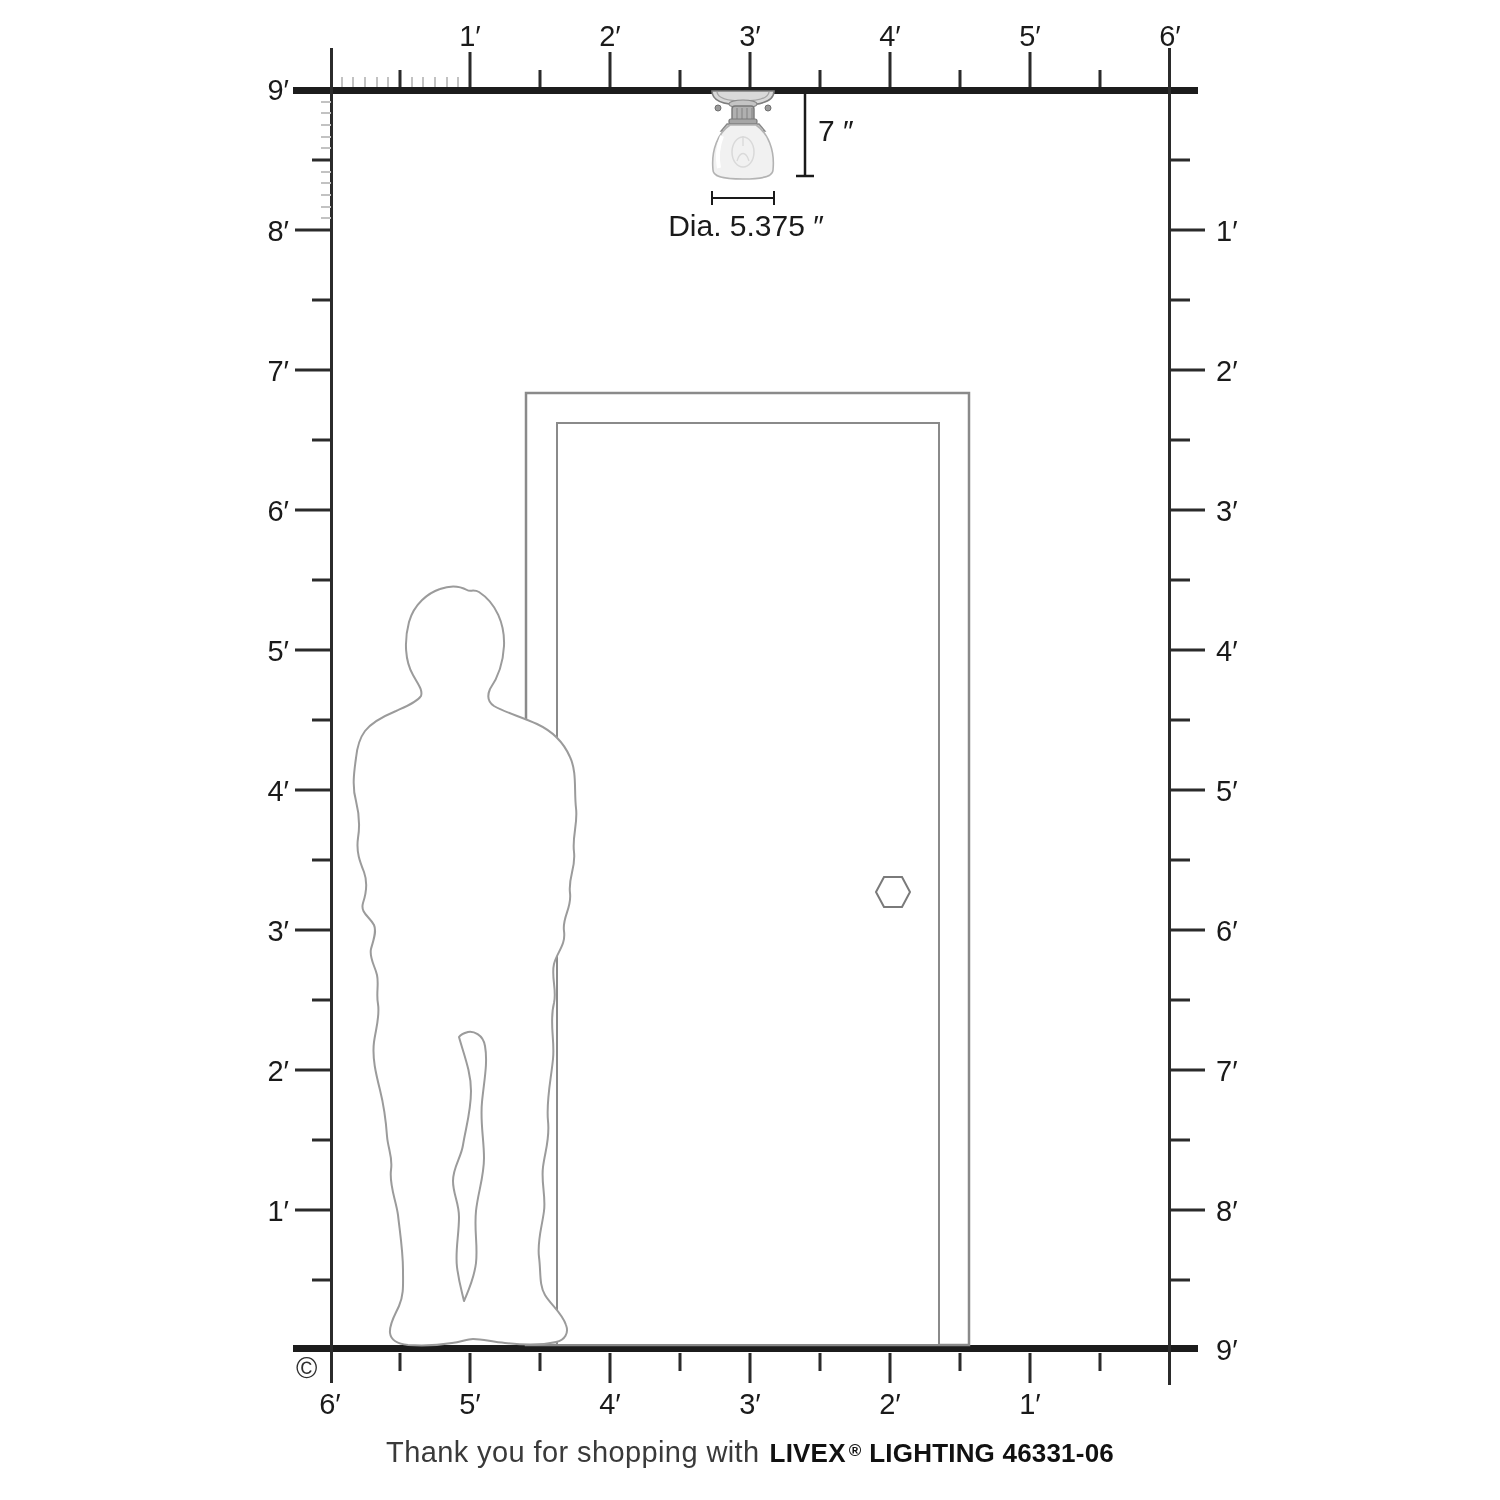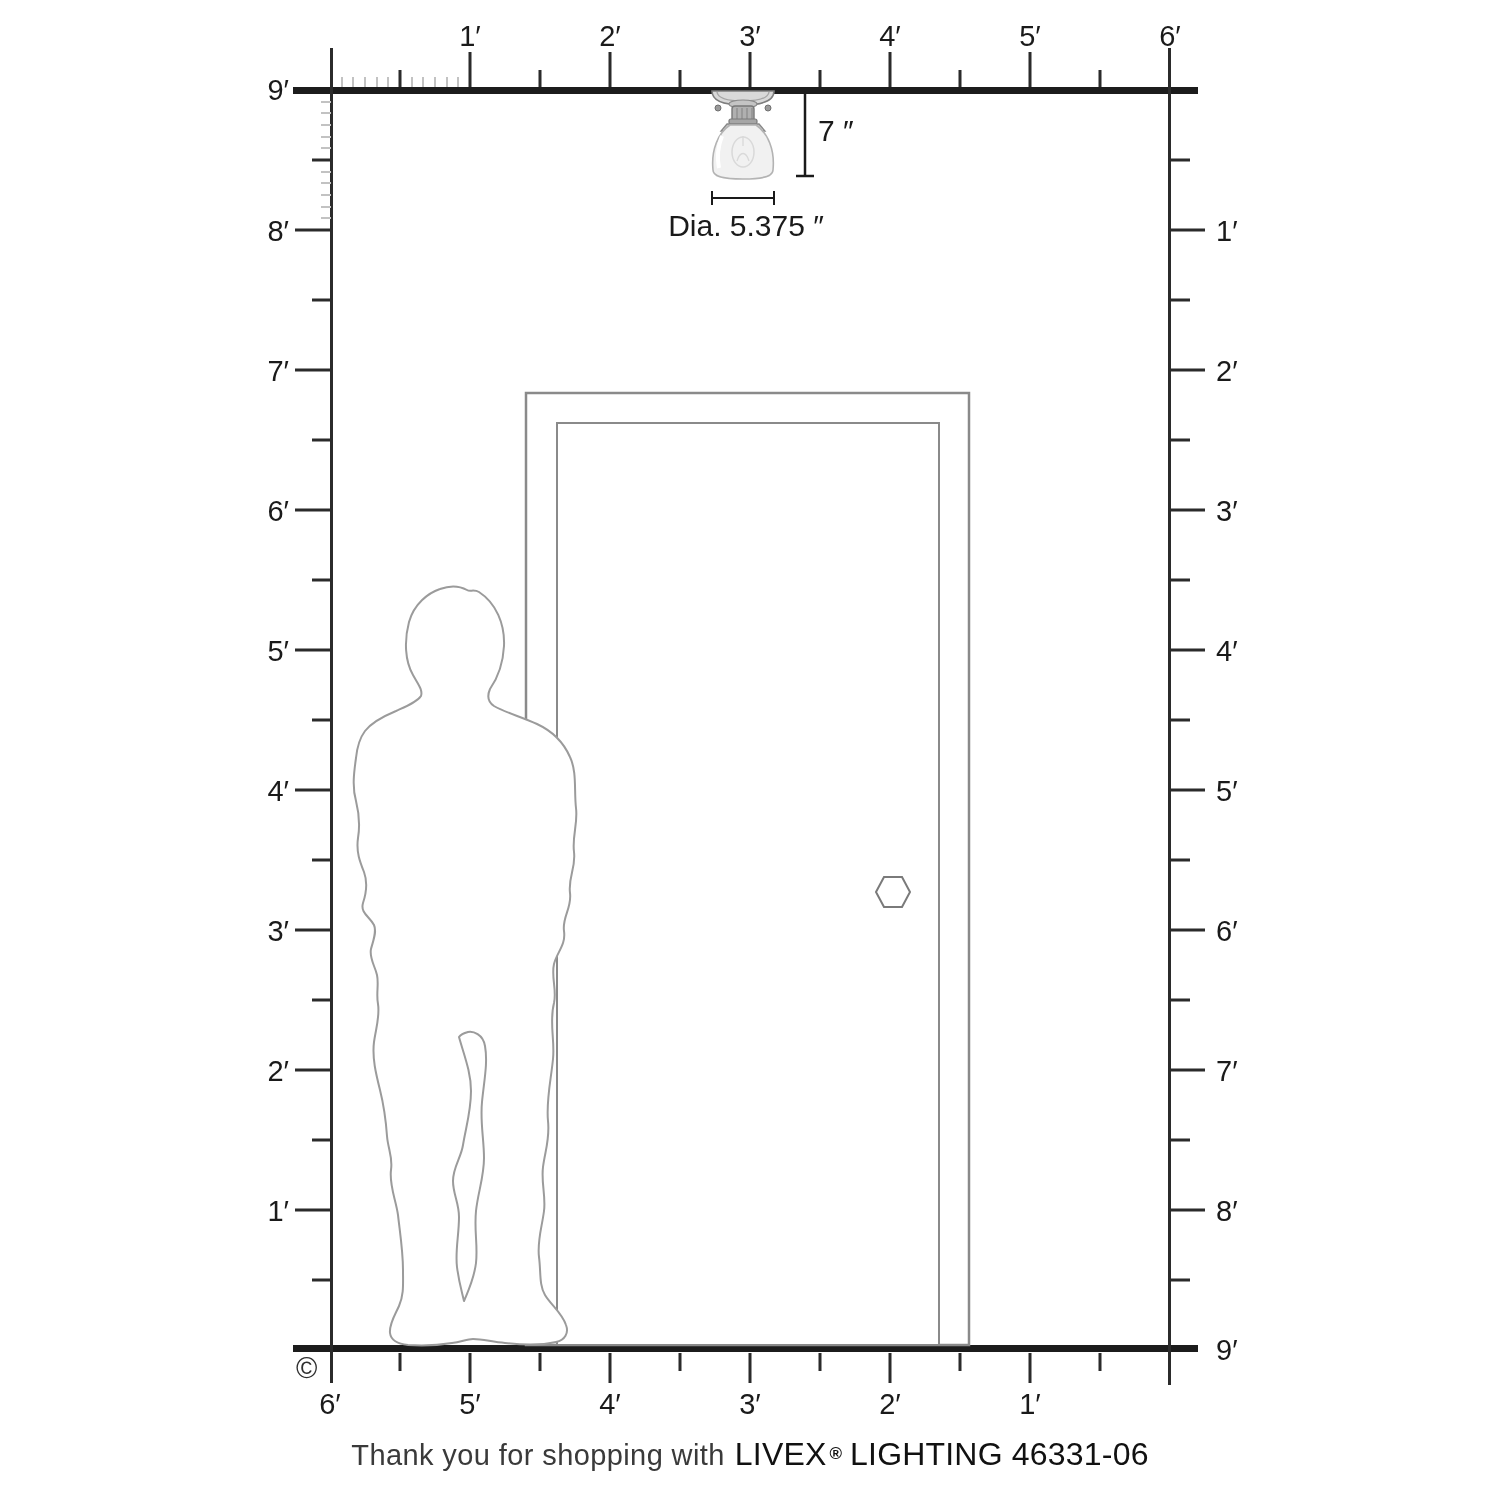--- a/index.html
+++ b/index.html
@@ -4,21 +4,21 @@
 <style>
   html,body{margin:0;padding:0;background:#ffffff;width:1500px;height:1500px;overflow:hidden;
             font-family:"Liberation Sans",sans-serif;}
   .stage{position:relative;width:1500px;height:1500px;background:#fff;}
   svg{position:absolute;left:0;top:0;}
   svg text{font-family:"Liberation Sans",sans-serif;fill:#1a1a1a;}
   .ruler-label{font-size:29px;}
   .dim-label{font-size:30px;}
   .footer{position:absolute;left:0;right:0;top:1436px;text-align:center;white-space:nowrap;}
   .f-light{font-size:29px;color:#3a3a3a;letter-spacing:.4px;margin-right:10px;}
-  .f-bold{font-size:32px;font-weight:normal;color:#111;letter-spacing:.2px;}
+  .f-bold{font-size:26px;font-weight:bold;color:#111;letter-spacing:.2px;}
   .f-reg{font-size:17px;font-weight:bold;color:#111;vertical-align:super;margin:0 8px 0 3px;}
   .copyright{position:absolute;left:296px;top:1352px;font-size:29px;color:#2e2e2e;}
 </style>
 </head>
 <body>
 
 <div class="stage">
 
 <svg width="1500" height="1500" viewBox="0 0 1500 1500">
 

